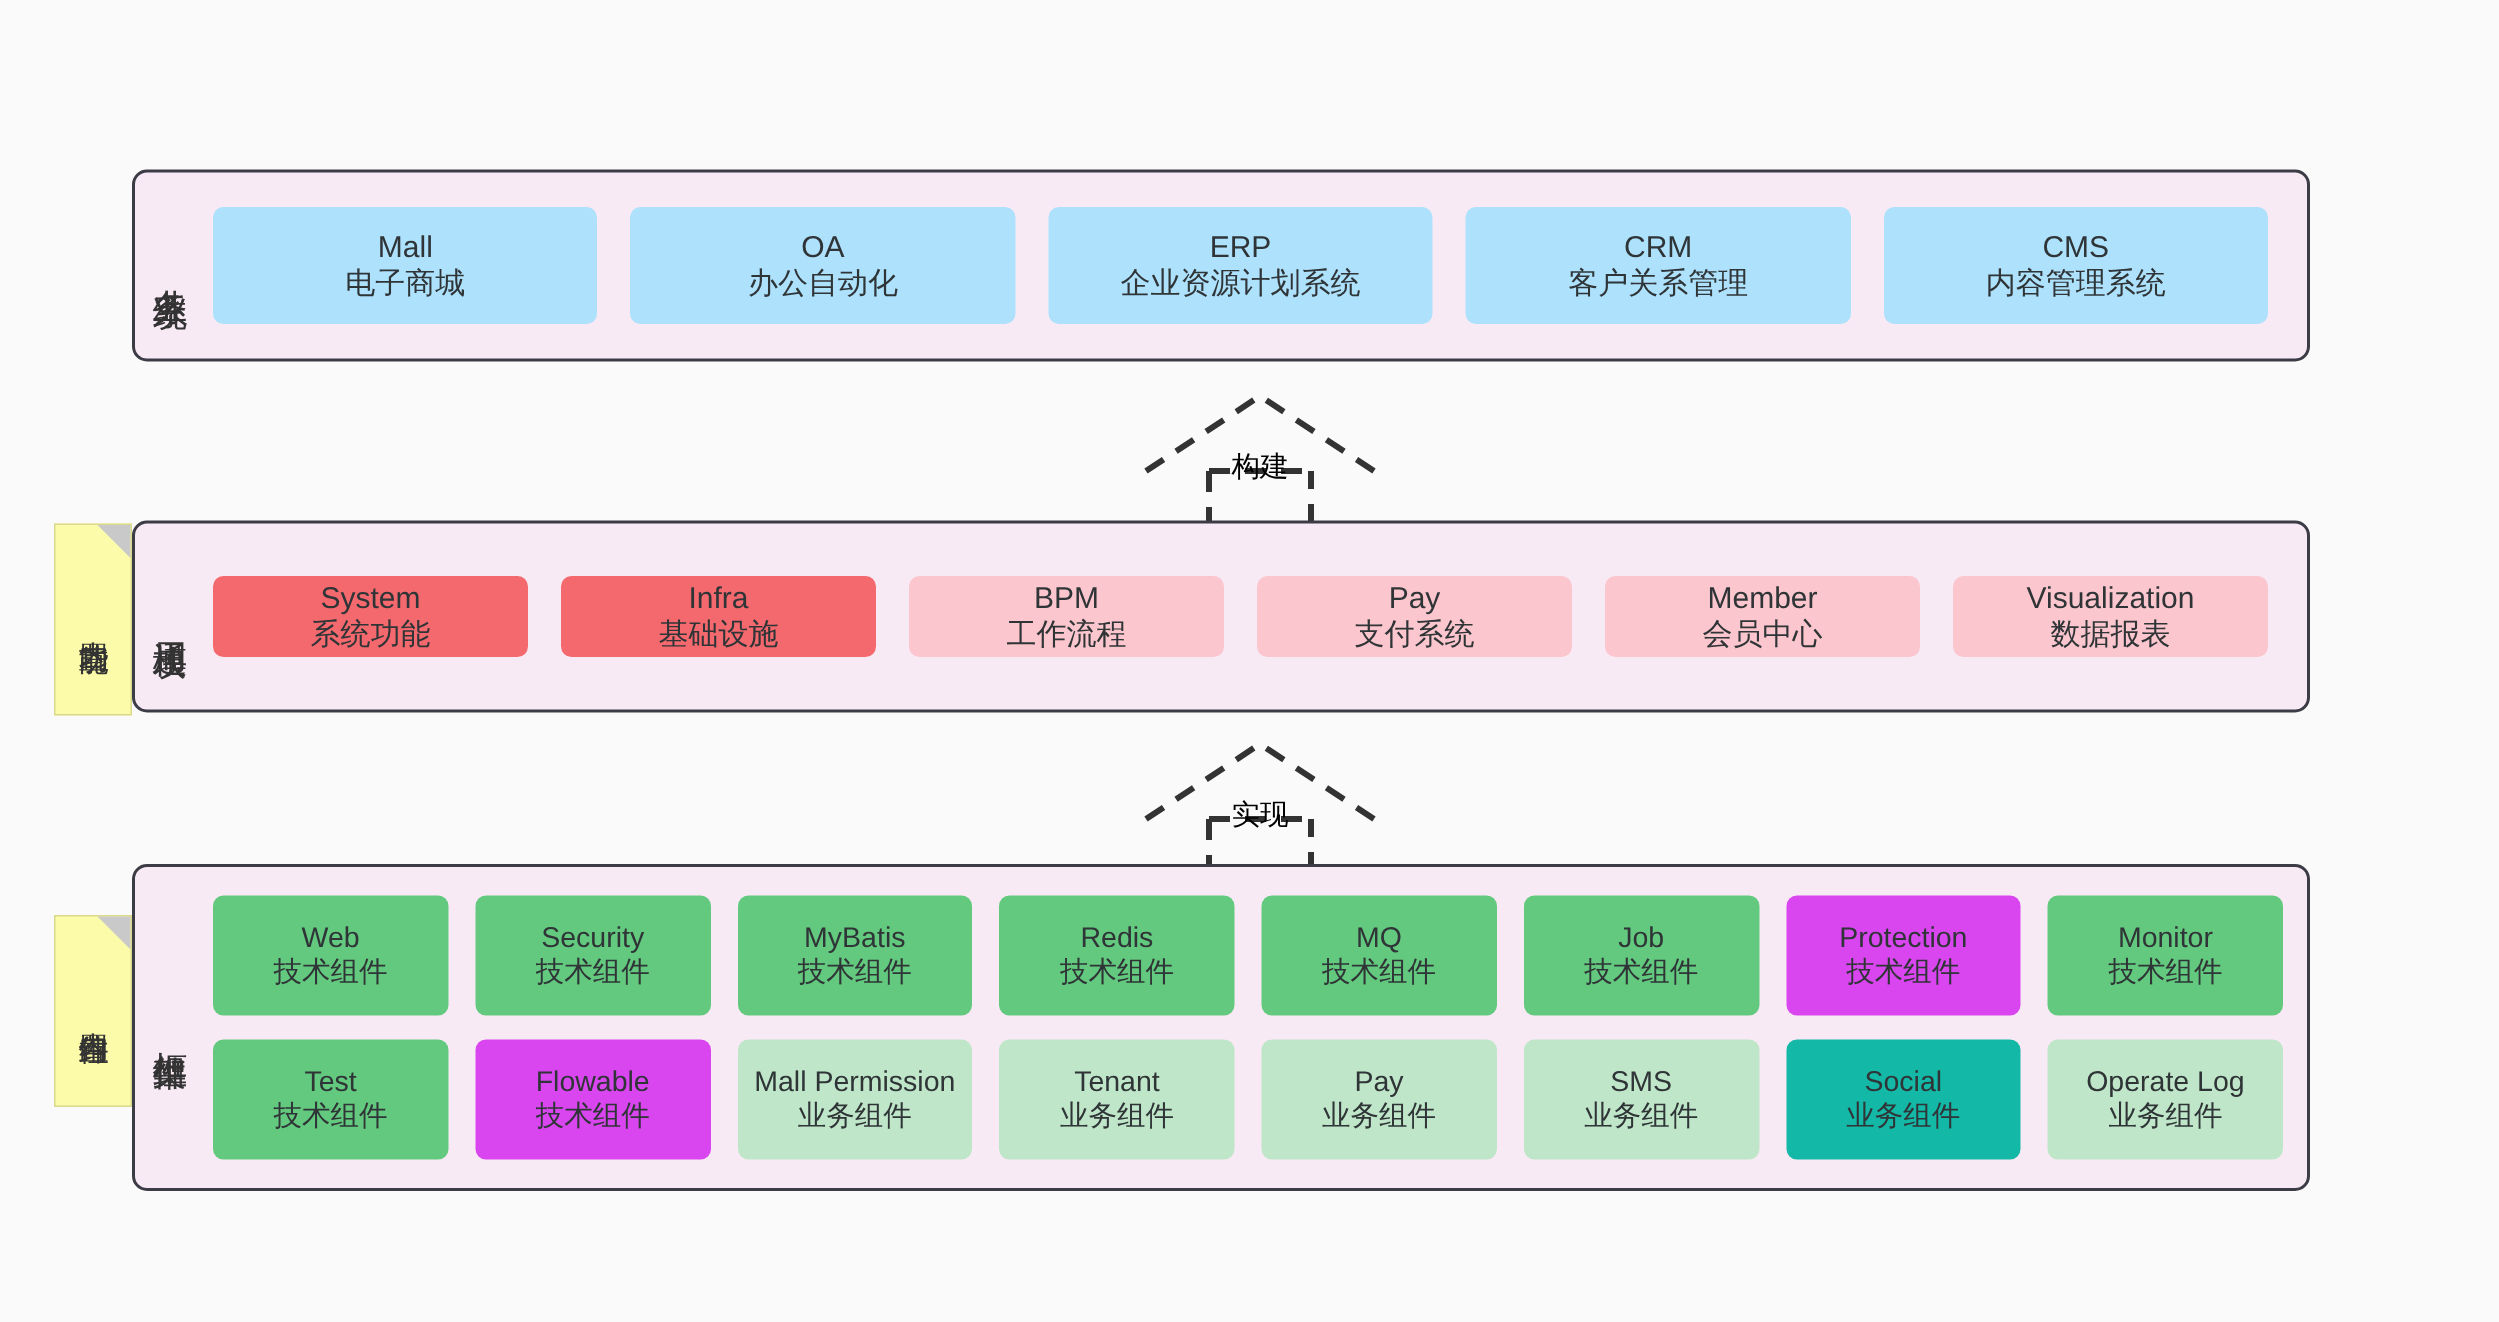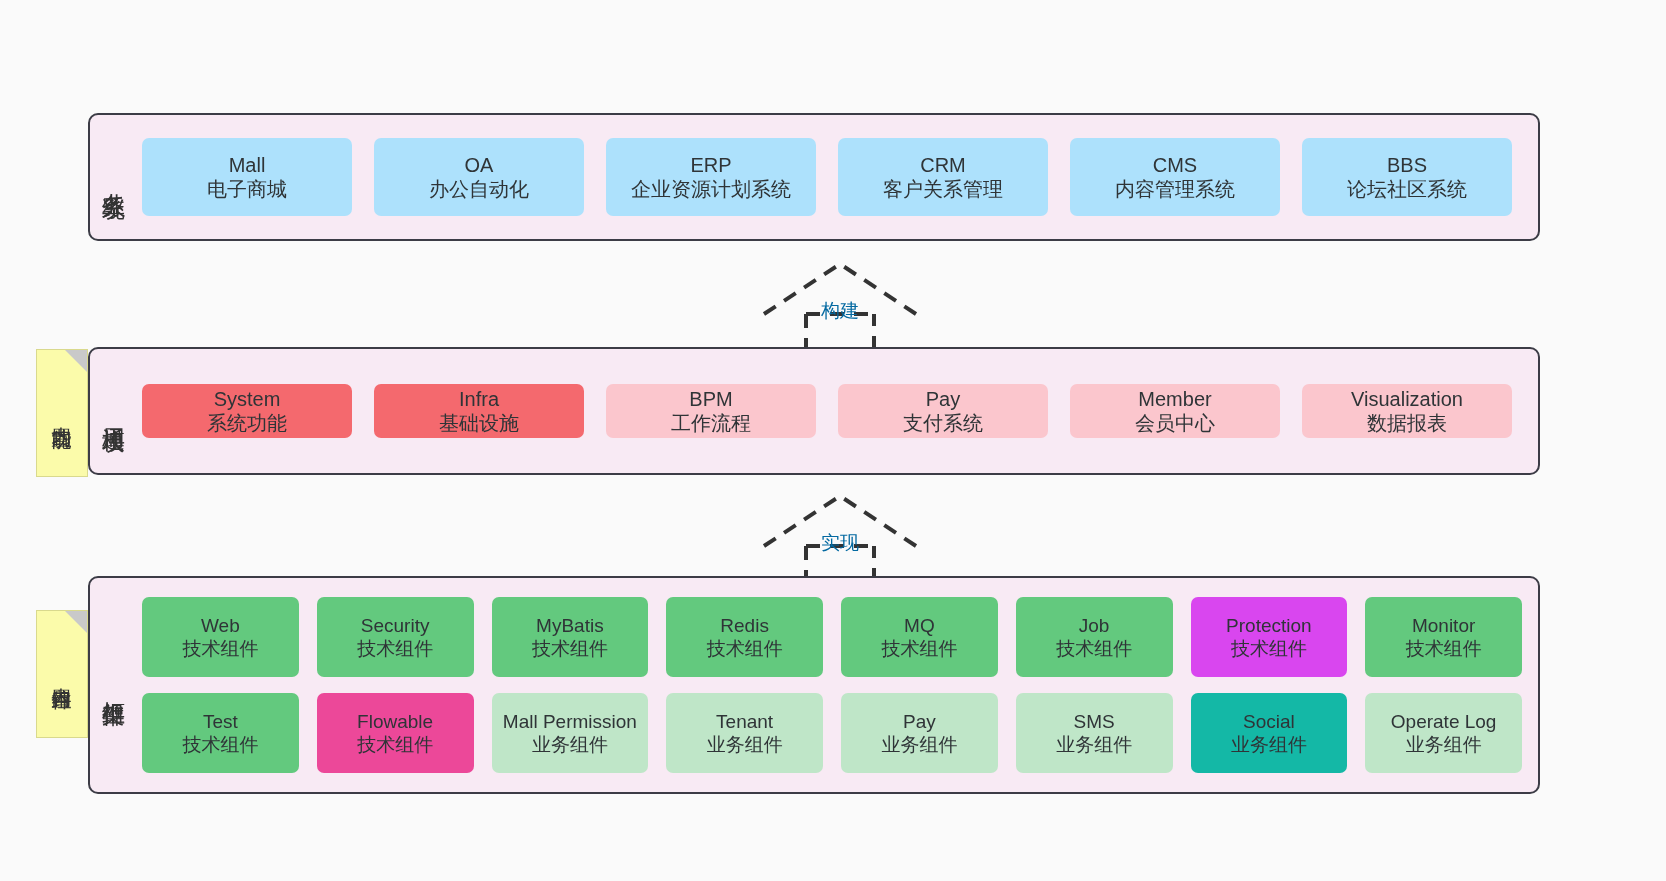--- a/index.html
+++ b/index.html
@@ -135,21 +135,21 @@
     width: 180px;
     height: 108px;
   }
   .connector svg { display: block; }
   .connector .conn-label {
     position: absolute;
     left: 0; right: 0;
     top: 40px;
     text-align: center;
     font-size: 19px;
-    color: #0369a1;
+    color: #000000;
     background: transparent;
     user-select: none;
   }
   #connector-build  { left: 750px; top: 258px; }
   #connector-impl   { left: 750px; top: 490px; }
 </style>
 </head>
 <body>
 
 <div id="canvas">
@@ -170,24 +170,20 @@
           <span class="l1">ERP</span>
           <span class="l2">企业资源计划系统</span>
         </div>
         <div class="cell">
           <span class="l1">CRM</span>
           <span class="l2">客户关系管理</span>
         </div>
         <div class="cell">
           <span class="l1">CMS</span>
           <span class="l2">内容管理系统</span>
-        </div>
-        <div class="cell">
-          <span class="l1">BBS</span>
-          <span class="l2">论坛社区系统</span>
         </div>
       </div>
     </div>
   </div>
 
   <div class="connector" id="connector-build">
     <svg width="180" height="108" viewBox="0 0 180 108" xmlns="http://www.w3.org/2000/svg">
       <path d="M 14 56 L 90 6 L 166 56" fill="none" stroke="#333333" stroke-width="4" stroke-dasharray="14,10" stroke-linecap="butt"></path>
       <path d="M 56 56 L 56 100 L 124 100 L 124 56" fill="none" stroke="#333333" stroke-width="4" stroke-dasharray="14,10" stroke-linecap="butt"></path>
       <path d="M 56 56 L 124 56" fill="none" stroke="#333333" stroke-width="4" stroke-dasharray="14,10" stroke-linecap="butt"></path>
@@ -281,21 +277,21 @@
           <span class="l1">Monitor</span>
           <span class="l2">技术组件</span>
         </div>
       </div>
 
       <div class="row">
         <div class="cell" style="background:#63c97e">
           <span class="l1">Test</span>
           <span class="l2">技术组件</span>
         </div>
-        <div class="cell" style="background:#ec4899">
+        <div class="cell" style="background:#d946ef">
           <span class="l1">Flowable</span>
           <span class="l2">技术组件</span>
         </div>
         <div class="cell" style="background:#bfe6c8">
           <span class="l1">Mall Permission</span>
           <span class="l2">业务组件</span>
         </div>
         <div class="cell" style="background:#bfe6c8">
           <span class="l1">Tenant</span>
           <span class="l2">业务组件</span>

